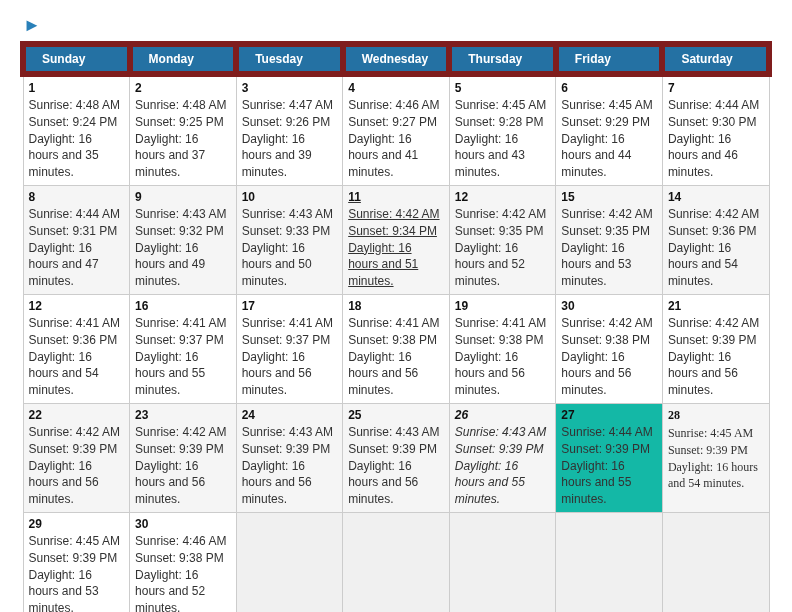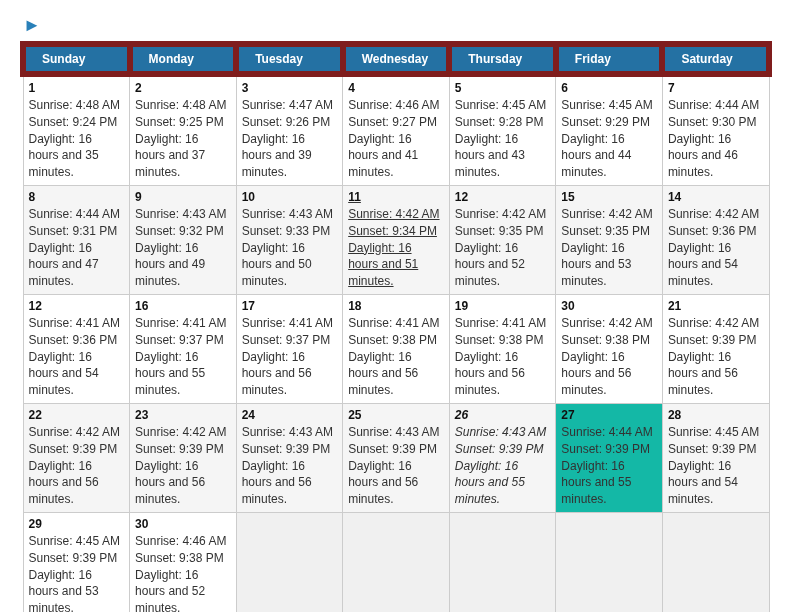--- a/index.html
+++ b/index.html
@@ -227,21 +227,21 @@
             <div class="cell-text">Sunrise: 4:43 AM<br>Sunset: 9:39 PM<br>Daylight: 16 hours and 56 minutes.</div>
           </td>
           <td style="background: rgb(245, 245, 245); font-style: italic;">
             <span class="day-number">26</span>
             <div class="cell-text">Sunrise: 4:43 AM<br>Sunset: 9:39 PM<br>Daylight: 16 hours and 55 minutes.</div>
           </td>
           <td style="background: #14b8a6;">
             <span class="day-number">27</span>
             <div class="cell-text">Sunrise: 4:44 AM<br>Sunset: 9:39 PM<br>Daylight: 16 hours and 55 minutes.</div>
           </td>
-          <td style="background: rgb(245, 245, 245);">
+          <td style="background: rgb(245, 245, 245); font-family: Liberation Serif, serif;">
             <span class="day-number">28</span>
             <div class="cell-text">Sunrise: 4:45 AM<br>Sunset: 9:39 PM<br>Daylight: 16 hours and 54 minutes.</div>
           </td>
         </tr>
         <tr>
           <td>
             <span class="day-number">29</span>
             <div class="cell-text">Sunrise: 4:45 AM<br>Sunset: 9:39 PM<br>Daylight: 16 hours and 53 minutes.</div>
           </td>
           <td>

